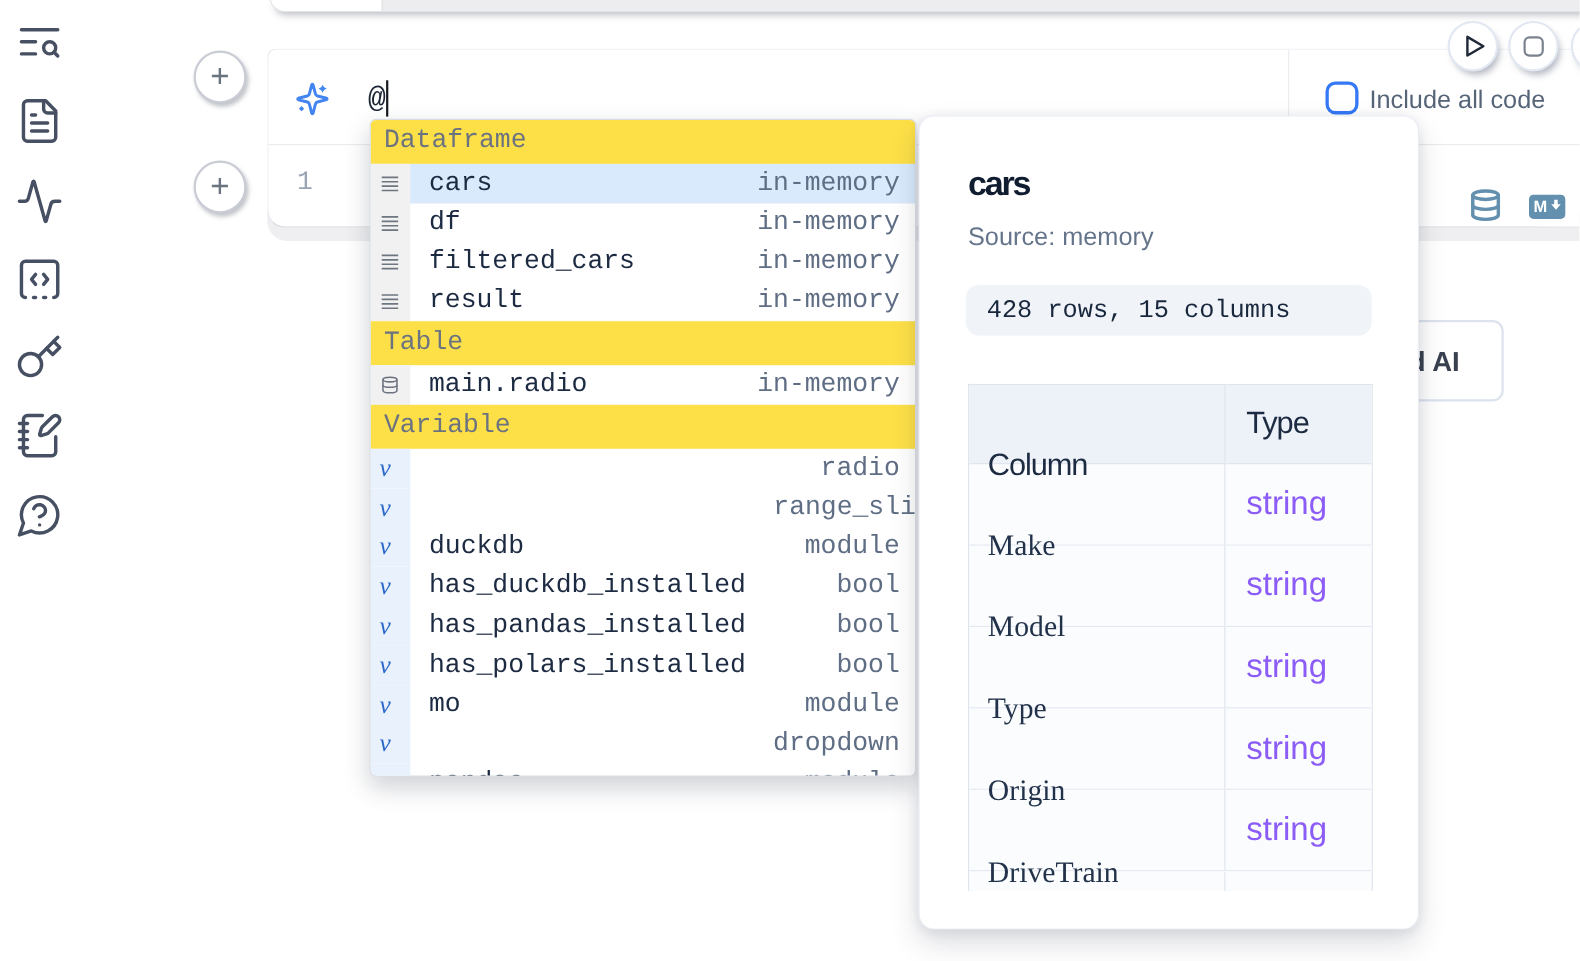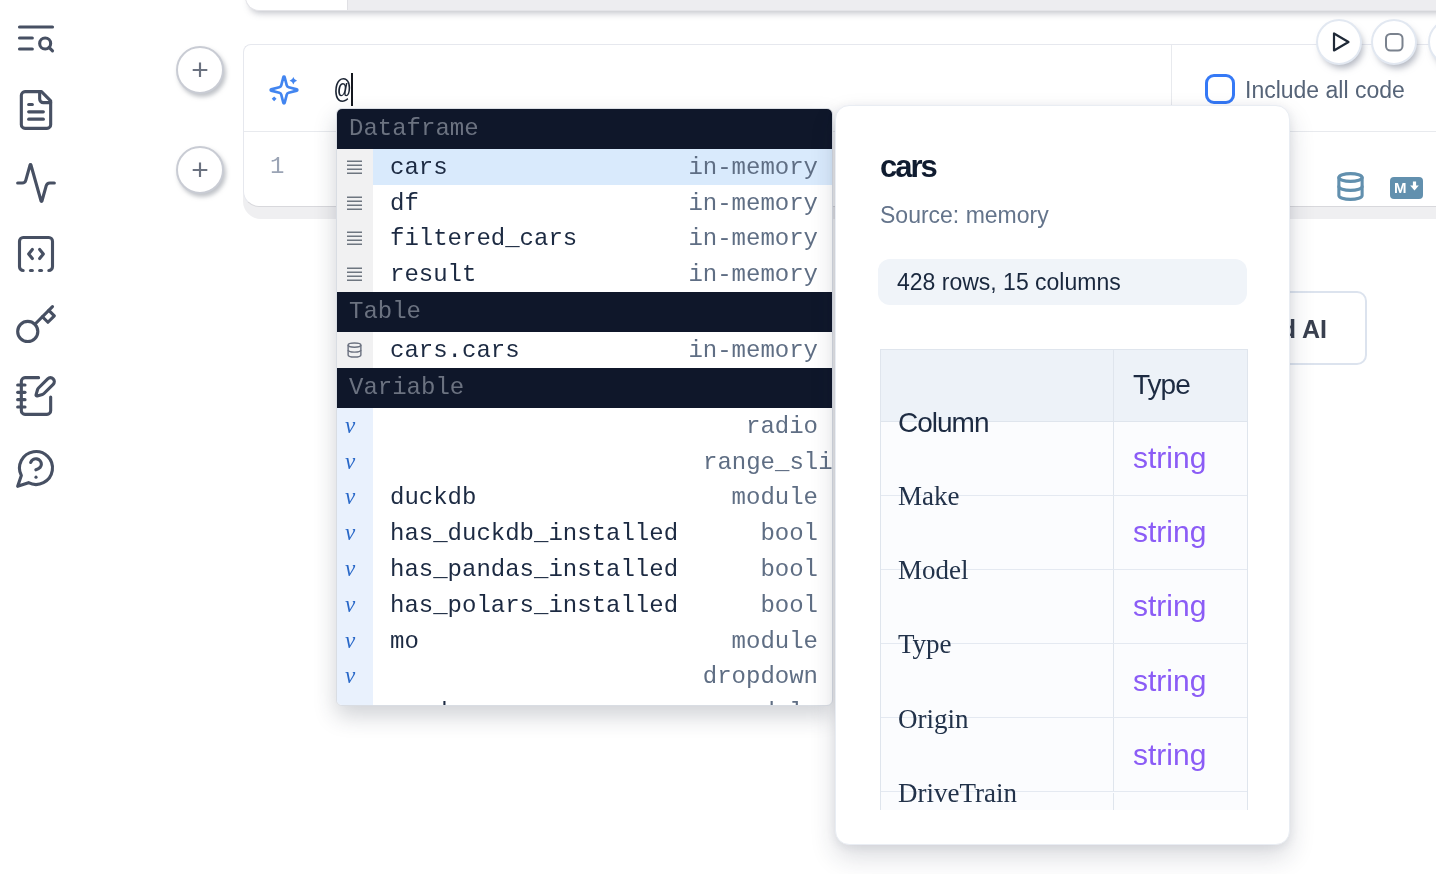--- a/index.html
+++ b/index.html
@@ -48,39 +48,39 @@
   .plusbtn { width:48px; height:48px; border-radius:50%; background:#fff;
     border:2px solid #c9ccd4; box-shadow:2px 3px 4px rgba(140,145,155,.55);
     color:#6b7280; text-align:center; font-size:30px; font-weight:400; line-height:43px; }
   #plus1 { left:176px; top:46px; }
   #plus2 { left:176px; top:146px; }
 
   
   #popup { left:336px; top:108px; width:497px; height:598px; background:#fff;
     border:1px solid #d9dde3; border-radius:6px; overflow:hidden; z-index:5;
     box-shadow:0 10px 22px rgba(40,50,70,.22); font-size:24px; }
-  .pop-hdr { position:absolute; left:0; width:100%; height:40px; background:#0f172a;
+  .pop-hdr { position:absolute; left:0; width:100%; height:40px; background:#fde047;
     color:#6b7280; line-height:40px; padding-left:12px; }
   .pop-row { position:absolute; left:0; width:100%; height:35.8px; }
   .pop-gut { position:absolute; left:0; top:0; width:36px; height:100%; background:#f1f1f2; }
   .pop-gut.blue { background:#e9f1fd; }
   .pop-name { position:absolute; left:53px; top:50%; transform:translateY(-50%); color:#1c2a42; }
   .pop-val { position:absolute; right:14px; top:50%; transform:translateY(-50%); color:#5f6e84; }
   .pop-val.free { right:auto; left:366px; }
   .sel { background:#d9eafc; }
   .vsym { position:absolute; left:8px; top:50%; transform:translateY(-50%);
     font-family:"Liberation Serif", serif; font-style:italic; font-size:23px; color:#2968c8; }
 
   
   #tooltip { left:835px; top:105px; width:455px; height:740px; background:#fff;
     border:1px solid #e9edf3; border-radius:14px; z-index:6;
     box-shadow:0 12px 26px rgba(30,40,60,.16), 0 2px 10px rgba(30,40,60,.08); }
   #tt-title { left:44px; top:149px; font-size:31px; font-weight:bold; letter-spacing:-2px; color:#101c30; line-height:33px;}
   #tt-src { left:44px; top:97px; font-size:23px; color:#64748b; line-height:25px; }
-  #tt-badge { left:42px; top:153px; width:369px; height:46px; background:#f0f4f9; border-radius:12px; }
+  #tt-badge { left:42px; top:153px; width:369px; height:46px; background:#f0f4f9; border-radius:12px;font-family:Liberation Mono, monospace; }
   #tt-badge span { position:absolute; left:19px; top:10px; font-size:23px; color:#19273d; }
   #tt-table { left:44px; top:243px; width:368px; height:461px; border:1px solid #dfe5ed;
     border-bottom:none; overflow:hidden; background:#fbfcfe; }
   .tt-hrow { position:absolute; left:0; top:0; width:100%; height:71.5px; background:#edf2f8;
     border-bottom:1px solid #dfe5ed; }
   .tt-row { position:absolute; left:0; width:100%; height:74.2px; border-bottom:1px solid #e4e9f1; }
   .tt-cdiv { position:absolute; top:0; bottom:0; left:232px; width:1px; background:#dfe5ed; }
   .tt-col1 { position:absolute; left:17px; top:50%; transform:translateY(-50%);margin-top:38px; }
   .tt-col2 { position:absolute; left:252px; top:50%; transform:translateY(-50%); }
   .hdrtxt { font-size:28px; letter-spacing:-1px; color:#1d2b42; }
@@ -184,21 +184,21 @@
       </div>
       <div class="pop-hdr" style="top:183.2px">Table</div>
       <div class="pop-row" style="top:223.2px">
         <div class="pop-gut">
           <svg style="position:absolute;left:9px;top:50%;transform:translateY(-50%)" width="17" height="19" viewBox="0 0 24 24" fill="none" stroke="#6c7280" stroke-width="2">
             <ellipse cx="12" cy="5" rx="9" ry="3"></ellipse>
             <path d="M3 5V19A9 3 0 0 0 21 19V5"></path>
             <path d="M3 12A9 3 0 0 0 21 12"></path>
           </svg>
         </div>
-        <span class="pop-name">cars.cars</span>
+        <span class="pop-name">main.radio</span>
         <span class="pop-val">in-memory</span>
       </div>
       <div class="pop-hdr" style="top:259px">Variable</div>
       <div class="pop-row" style="top:299px">
         <div class="pop-gut blue">
           <span class="vsym">v</span>
         </div>
         <span class="pop-val">radio</span>
       </div>
       <div class="pop-row" style="top:334.8px">

